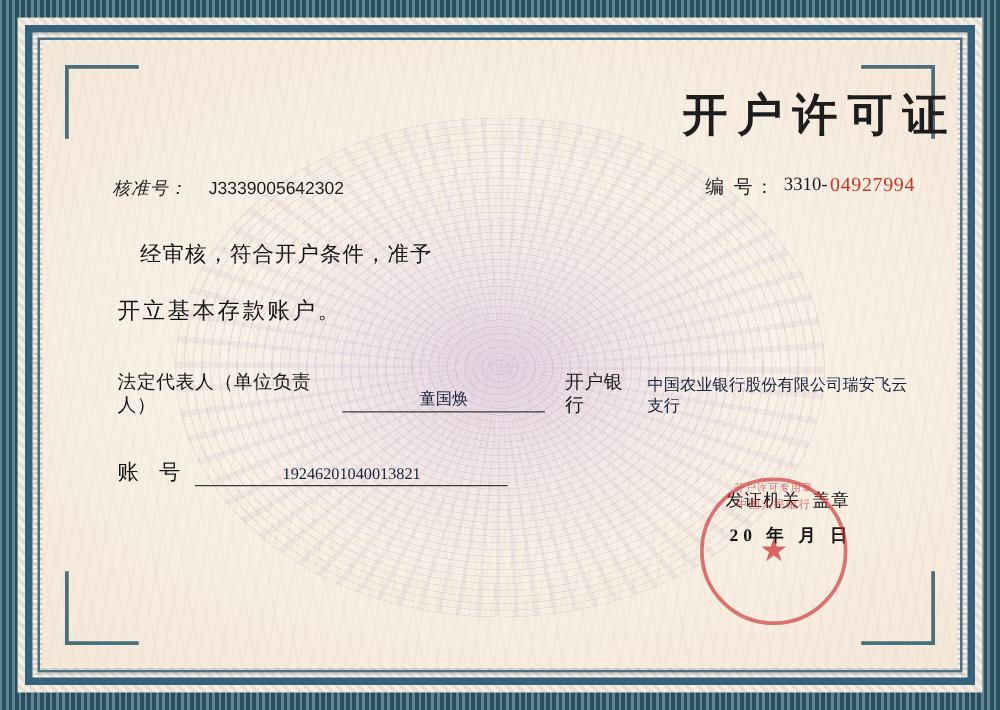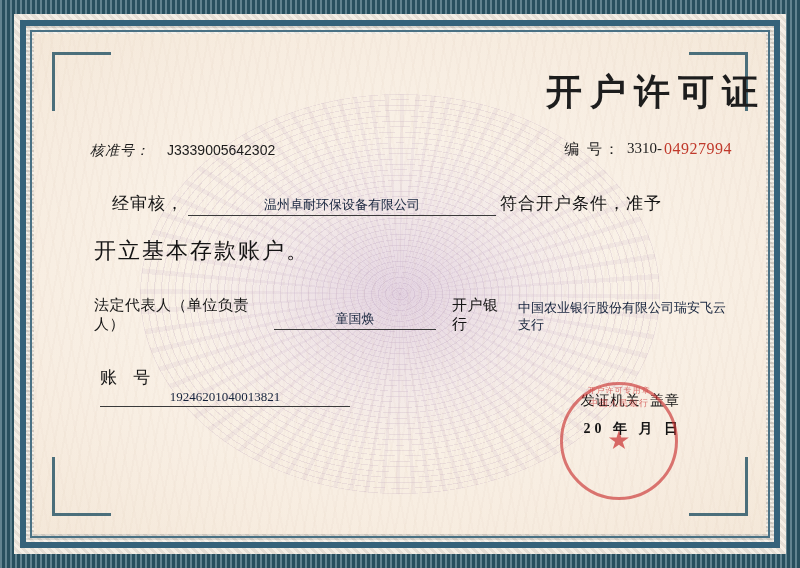--- a/index.html
+++ b/index.html
@@ -171,21 +171,21 @@
     padding: 0 6px 1px 6px;
     margin: 0 4px;
     color: #15233c;
   }
   .body-line1 .tail { letter-spacing: 1px; }
 
   .body-line2 {
     position: absolute;
     top: 202px;
     left: 60px;
-    font-size: 22px;
+    font-size: 18px;
     letter-spacing: 2px;
     color: #141414;
   }
 
   .row-legal {
     position: absolute;
     top: 262px;
     left: 60px;
     right: 30px;
     font-size: 15px;
@@ -216,21 +216,20 @@
   }
 
   .row-account {
     position: absolute;
     top: 332px;
     left: 60px;
     font-size: 17px;
     color: #141414;
     display: flex;
     align-items: baseline;
-    flex-direction: column;
   }
   .row-account .label { letter-spacing: 6px; }
   .fill-account {
     display: inline-block;
     min-width: 238px;
     border-bottom: 1px solid #3a3a3a;
     text-align: center;
     font-size: 13px;
     padding: 0 6px 1px 6px;
     margin-left: 6px;
@@ -318,21 +317,20 @@
       </div>
 
       <div class="row-number">
         <span class="label">编 号：</span>
         <span class="prefix">3310-</span>
         <span class="serial">04927994</span>
       </div>
 
       <div class="body-line1">
         <span class="lead">经审核，</span>
-        <span class="fill">温州卓耐环保设备有限公司</span>
         <span class="tail">符合开户条件，准予</span>
       </div>
 
       <div class="body-line2">开立基本存款账户。</div>
 
       <div class="row-legal">
         <span class="label">法定代表人（单位负责人）</span>
         <span class="fill-legal">童国焕</span>
         <span class="bank-label">开户银行</span>
         <span class="bank-value">中国农业银行股份有限公司瑞安飞云支行</span>

